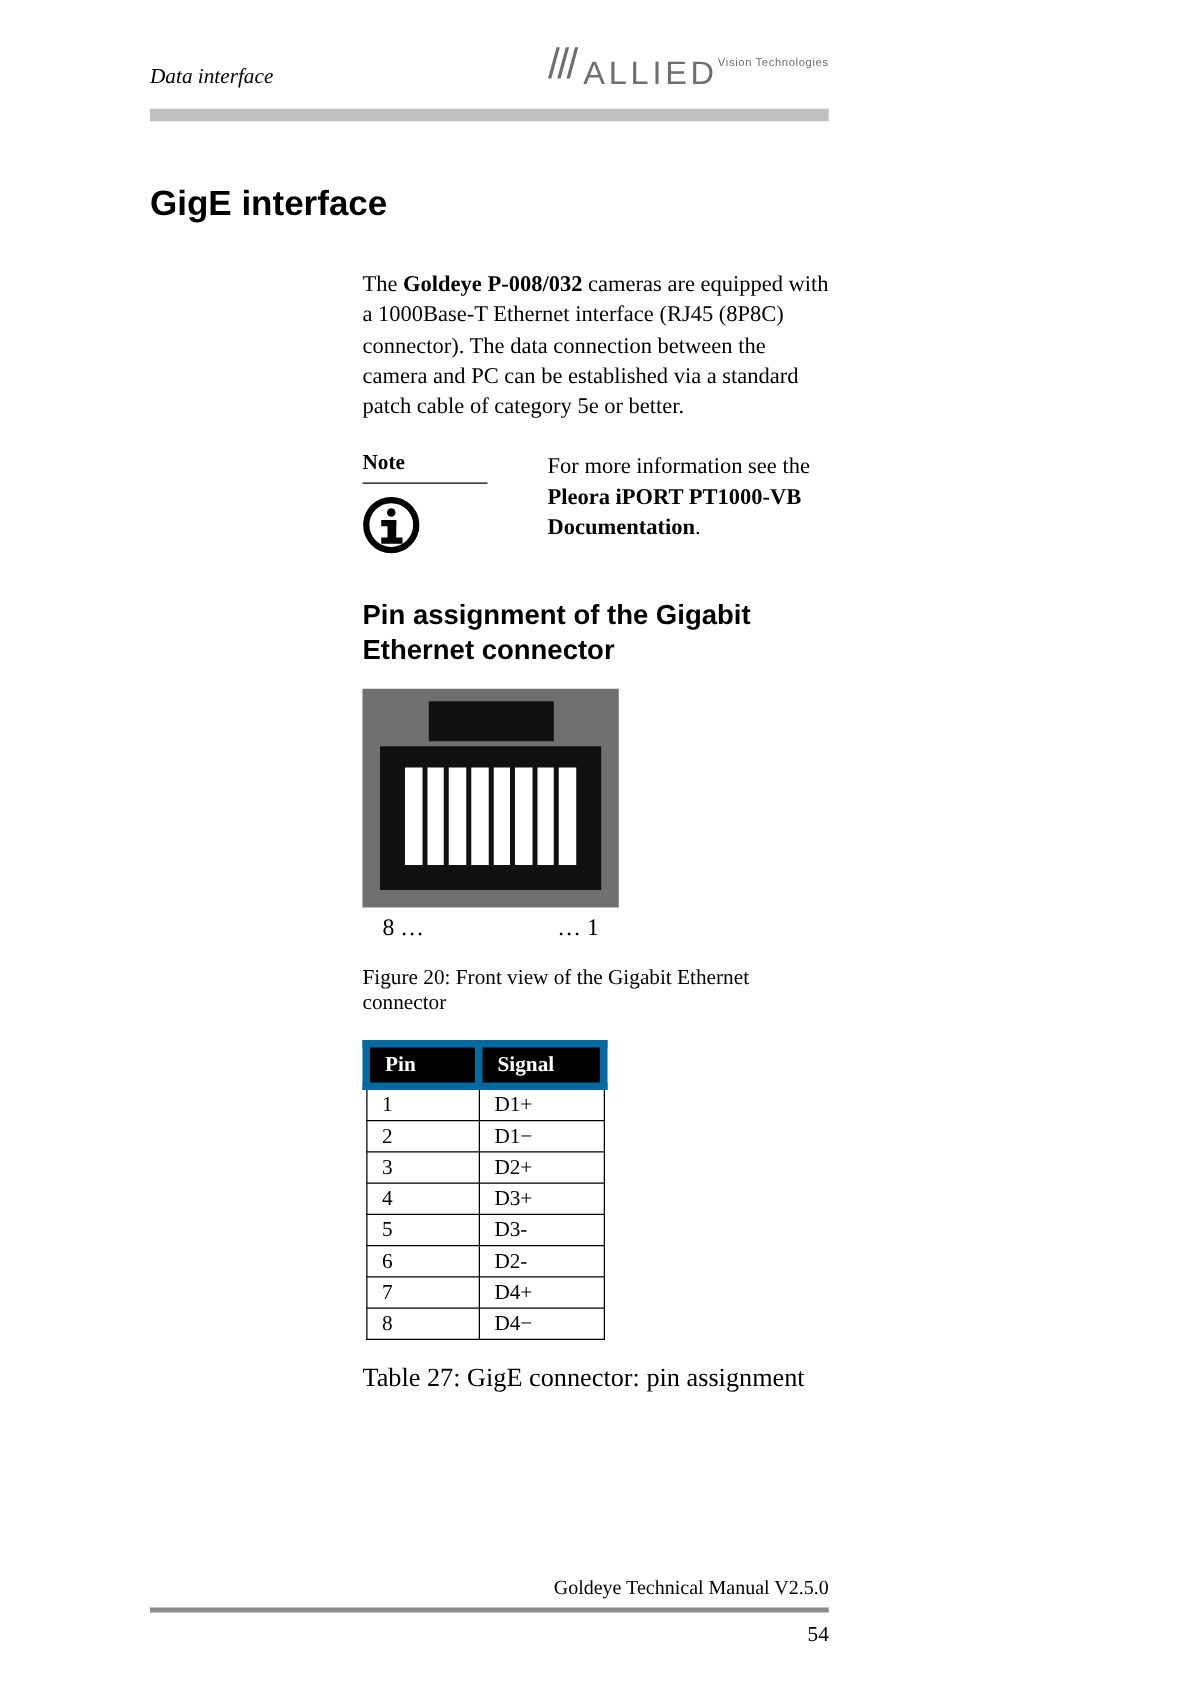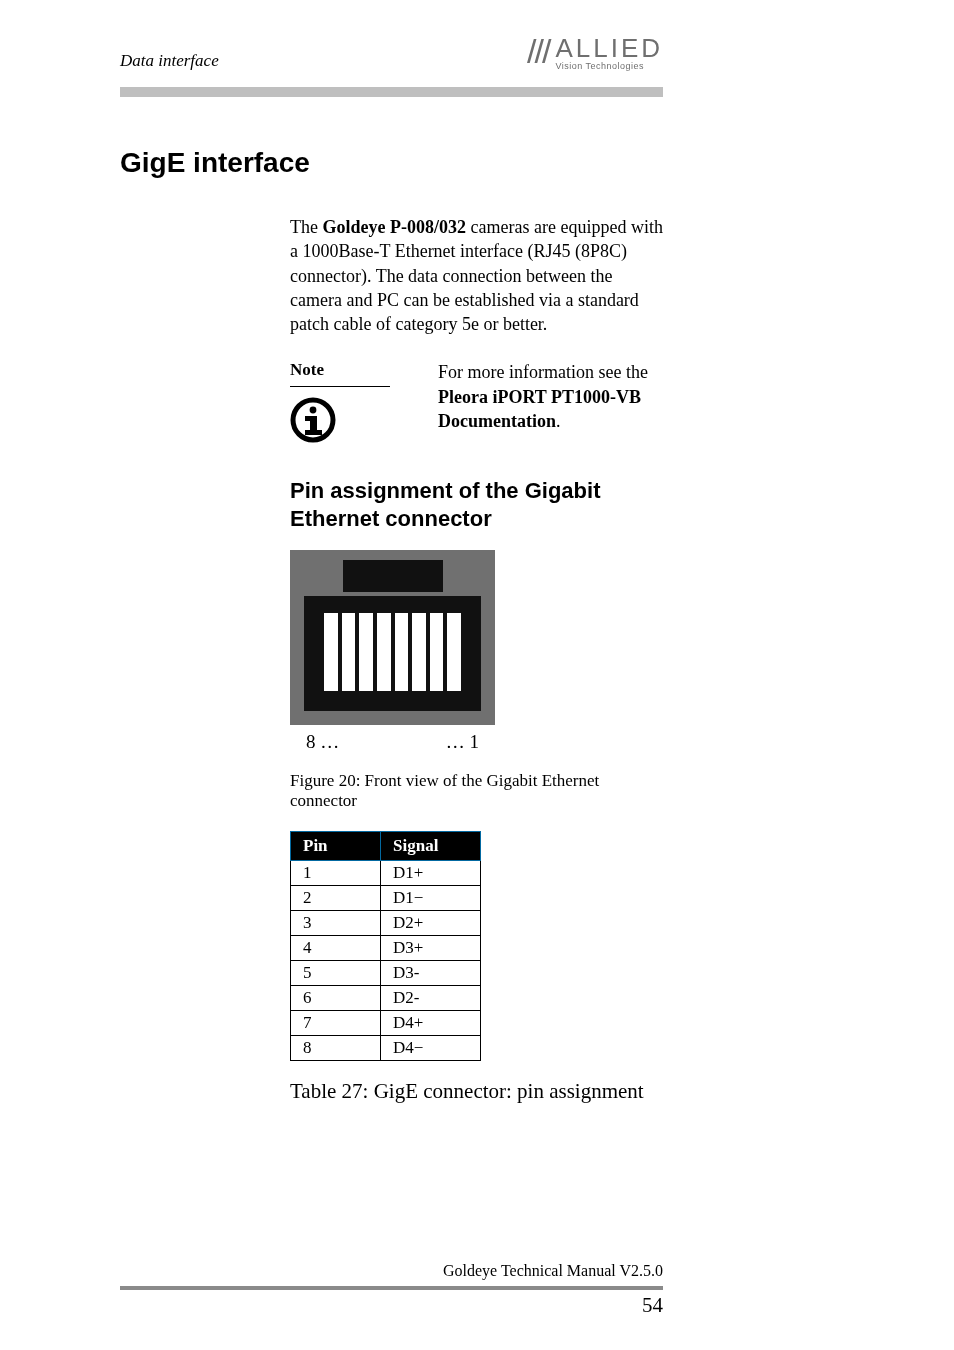--- a/index.html
+++ b/index.html
@@ -4,21 +4,21 @@
 <style>
   * { box-sizing: border-box; margin: 0; padding: 0; }
   html, body { width: 954px; background: #fff; font-family: Georgia, "Times New Roman", serif; color: #000; }
   .page { width: 783px; min-height: 1350px; padding: 32px 120px 40px 120px; position: relative; }
 
   
   .header { display: flex; justify-content: space-between; align-items: flex-end; padding-bottom: 8px; }
   .section-label { font-style: italic; font-size: 17px; }
   .logo { display: flex; align-items: flex-end; gap: 6px; }
   .logo-slashes { font-size: 34px; letter-spacing: -2px; color: #6f6f6f; font-family: Arial, sans-serif; font-weight: 300; }
-  .logo-text { display: flex; flex-direction: column; line-height: 1; }
+  .logo-text { display: flex; line-height: 1; }
   .logo-main { font-family: Arial, sans-serif; font-size: 26px; letter-spacing: 3px; color: #6f6f6f; font-weight: 300; }
   .logo-sub { font-family: Arial, sans-serif; font-size: 9px; color: #6f6f6f; letter-spacing: 0.5px; margin-top: 1px; }
 
   .hr-top { height: 10px; background: #bfbfbf; margin-top: 8px; }
 
   
   .content { padding-top: 50px; }
   h1.h1 { font-family: Arial, Helvetica, sans-serif; font-weight: 900; font-size: 28px; margin-bottom: 36px; }
   .body-col { margin-left: 170px; max-width: 550px; font-size: 18px; line-height: 1.35; }
   .body-col p { margin-bottom: 8px; }
@@ -43,27 +43,27 @@
   .pin { flex: 1; height: 78px; background: #fff; }
   .pin-nums { width: 205px; display: flex; justify-content: space-between; font-family: "Times New Roman", serif; font-size: 19px; margin-top: 6px; padding: 0 16px; }
   .fig-caption { margin-top: 18px; font-size: 17px; }
 
   
   .pintable { margin-left: 170px; margin-top: 20px; border-collapse: collapse; font-size: 17px; }
   .pintable th { background: #000; color: #fff; text-align: left; padding: 4px 12px; font-weight: 700; font-family: Georgia, serif; }
   .pintable td { border: 1px solid #000; padding: 2px 12px; }
   .pintable th:first-child, .pintable td:first-child { width: 90px; }
   .pintable th:last-child, .pintable td:last-child { width: 100px; }
-  .pintable th { border: 1px solid #0369a1; }
+  .pintable th { border: 6px solid #0369a1; }
   .table-caption { margin-left: 170px; margin-top: 18px; font-size: 21px; }
 
   
   .footer-text { position: absolute; bottom: 70px; right: 120px; font-size: 16px; }
   .footer-hr { position: absolute; bottom: 60px; left: 120px; right: 120px; height: 4px; background: #8a8a8a; }
-  .page-num { position: absolute; bottom: 32px; right: 120px; font-size: 21px; }
+  .page-num { position: absolute; bottom: 32px; right: 120px; font-size: 17px; }
 </style>
 </head>
 <body>
 
 <div class="page">
   <div class="header">
     <div class="section-label">Data interface</div>
     <div class="logo">
       <span class="logo-slashes">///</span>
       <span class="logo-text">

